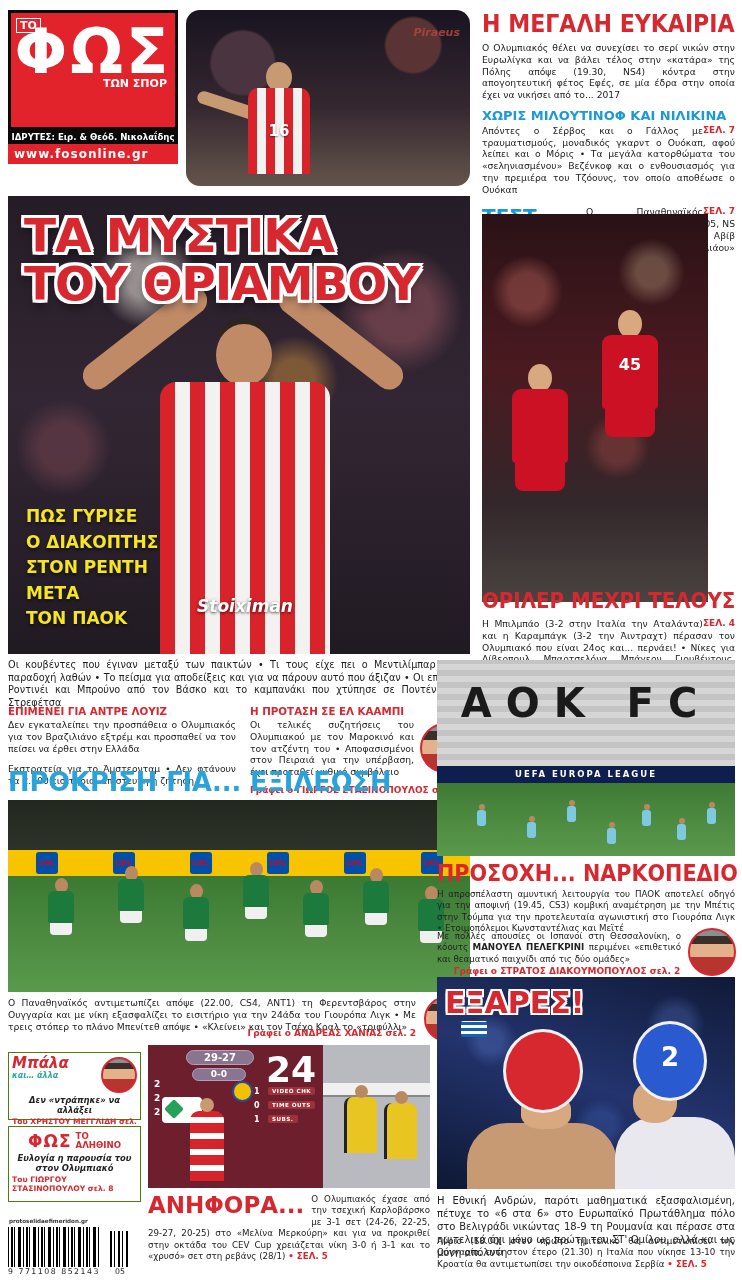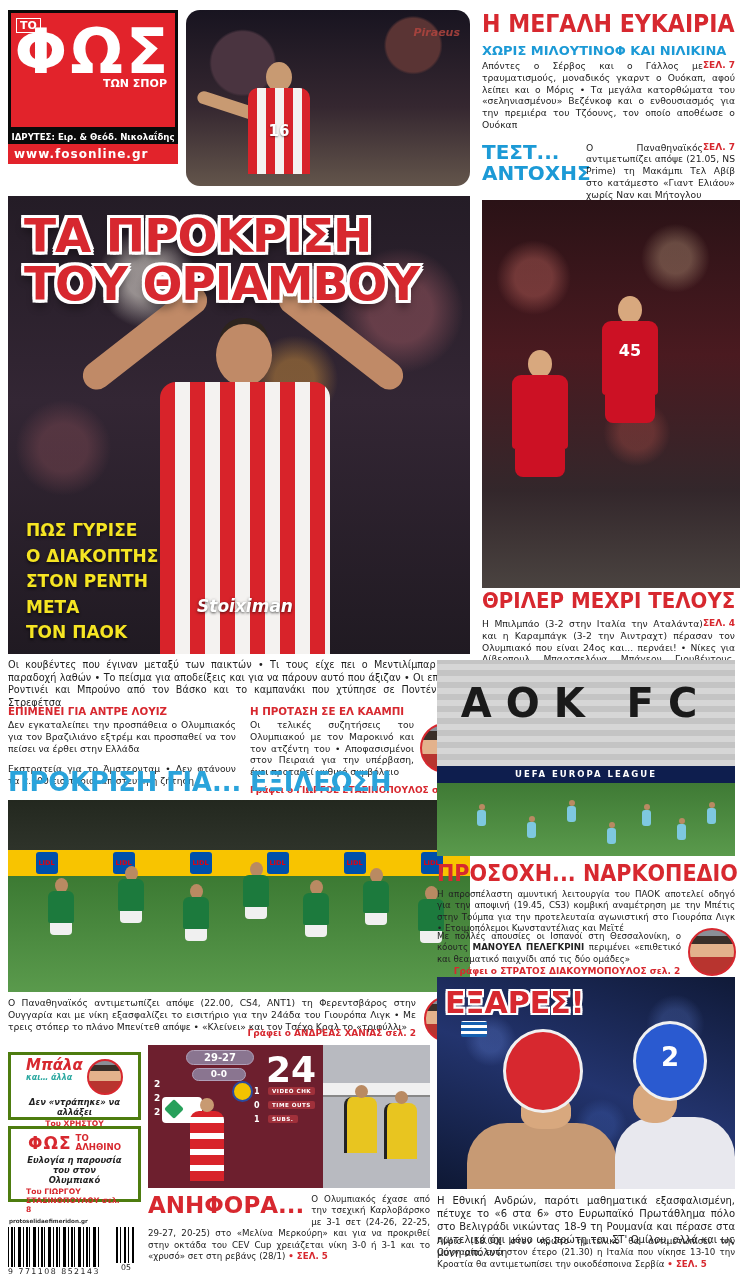--- a/index.html
+++ b/index.html
@@ -43,33 +43,33 @@
   .h-test{color:#1c9ad6;font-weight:800;font-size:20px;line-height:1.05;width:96px;flex:none;}
   
   #main-photo{left:8px;top:196px;width:462px;height:458px;overflow:hidden;
      background:radial-gradient(circle at 30% 18%,rgba(240,235,225,.55) 0 4%,transparent 10%),
                 radial-gradient(circle at 62% 40%,rgba(200,140,60,.5) 0 5%,transparent 11%),
                 radial-gradient(circle at 85% 25%,rgba(140,80,90,.6) 0 6%,transparent 12%),
                 radial-gradient(circle at 12% 55%,rgba(120,70,80,.5) 0 5%,transparent 10%),
                 linear-gradient(180deg,#241c26 0%,#332634 45%,#201a22 100%);}
   .h-main{position:absolute;left:16px;top:16px;color:#d7282f;font-weight:800;font-size:47px;line-height:1.02;letter-spacing:-1px;white-space:nowrap;
      text-shadow:-3px -3px 0 #fff,3px -3px 0 #fff,-3px 3px 0 #fff,3px 3px 0 #fff,-3px 0 0 #fff,3px 0 0 #fff,0 -3px 0 #fff,0 3px 0 #fff,0 7px 8px rgba(0,0,0,.45);}
-  .yellow-block{position:absolute;left:18px;top:322px;color:#f6e523;font-weight:800;font-size:17px;line-height:1.5;text-shadow:0 2px 3px rgba(0,0,0,.6);}
+  .yellow-block{position:absolute;left:18px;top:308px;color:#f6e523;font-weight:800;font-size:17px;line-height:1.5;text-shadow:0 2px 3px rgba(0,0,0,.6);}
   .mp-head{position:absolute;left:208px;top:128px;width:56px;height:62px;border-radius:50%;background:#c08a67;}
   .mp-hair{position:absolute;left:212px;top:122px;width:48px;height:22px;border-radius:24px 24px 0 0;background:#2e241e;}
   .mp-arm{position:absolute;width:150px;height:28px;border-radius:14px;background:#c08a67;}
   .mp-torso{position:absolute;left:152px;top:186px;width:170px;height:272px;border-radius:16px 16px 0 0;
      background:repeating-linear-gradient(90deg,#d8232a 0 15px,#f4f2f0 15px 30px);}
   .mp-spon{position:absolute;left:152px;top:400px;width:170px;text-align:center;color:#fff;font-style:italic;font-weight:800;font-size:17px;text-shadow:0 1px 3px rgba(0,0,0,.7);}
   
-  #bayern-photo{left:482px;top:200px;width:226px;height:388px;overflow:hidden;
+  #bayern-photo{left:482px;top:214px;width:226px;height:388px;overflow:hidden;
      background:radial-gradient(circle at 20% 20%,rgba(220,120,110,.35) 0 5%,transparent 10%),
                 radial-gradient(circle at 75% 15%,rgba(230,200,160,.3) 0 4%,transparent 9%),
                 radial-gradient(circle at 60% 60%,rgba(200,90,80,.3) 0 6%,transparent 12%),
-                linear-gradient(180deg,#2a1216 0%,#4a1a20 40%,#33272b 75%,#4a4340 100%);padding-left:32px;}
+                linear-gradient(180deg,#2a1216 0%,#4a1a20 40%,#33272b 75%,#4a4340 100%);}
   .by-player{position:absolute;}
   .by-head{width:24px;height:28px;border-radius:50%;background:#d8a87e;margin:0 auto;}
   .by-torso{width:56px;height:74px;border-radius:9px 9px 4px 4px;margin-top:-3px;background:#cc1124;}
   .by-num{display:block;text-align:center;color:#fff;font-weight:800;font-size:16px;padding-top:20px;}
   .by-shorts{width:50px;height:28px;margin:0 auto;background:#cc1124;border-radius:0 0 8px 8px;}
   
   #thriller{left:482px;top:588px;width:253px;}
   .h-thriller{color:#d7282f;font-weight:800;font-size:22px;white-space:nowrap;transform:scaleX(.9);transform-origin:left;margin:0 0 5px;}
   
   #bullets{left:8px;top:659px;width:462px;font-size:9.7px;line-height:1.3;text-align:justify;color:#1d1d1d;}
@@ -117,35 +117,35 @@
      background:repeating-linear-gradient(0deg,#1560b0 0 3px,#fff 3px 6px);}
   .wp-face-l{position:absolute;left:84px;top:118px;width:50px;height:34px;border-radius:40%;background:#d8a87e;}
   .wp-shoulder-l{position:absolute;left:30px;top:146px;width:150px;height:80px;border-radius:40px 40px 0 0;background:#c79a74;}
   .wp-cap-blue{position:absolute;left:196px;top:44px;width:68px;height:74px;border-radius:50%;background:#2a5ad0;border:3px solid #f0f0f0;}
   .wp-capnum{position:absolute;width:100%;text-align:center;top:18px;color:#fff;font-weight:800;font-size:26px;}
   .wp-face-r{position:absolute;left:196px;top:104px;width:44px;height:42px;border-radius:45%;background:#d8a87e;}
   .wp-shoulder-r{position:absolute;left:178px;top:140px;width:120px;height:80px;border-radius:40px 40px 0 0;background:#e8e8ee;}
   #wp-p1{left:437px;top:1194px;width:298px;font-size:10px;line-height:1.3;text-align:justify;}
   #wp-p2{left:437px;top:1236px;width:298px;font-size:8.7px;line-height:1.3;text-align:justify;}
   
-  .side-box{border:3px solid #4d7c0f;background:#fff;box-sizing:border-box;padding:4px 15px;}
+  .side-box{border:1px solid #4d7c0f;background:#fff;box-sizing:border-box;padding:4px 3px;}
   #box1{left:8px;top:1052px;width:133px;height:68px;}
   .bala-row{display:flex;justify-content:space-between;align-items:flex-start;}
   .bala-l1{color:#d7282f;font-style:italic;font-weight:800;font-size:15px;line-height:.9;}
   .bala-l2{color:#2aa8a0;font-style:italic;font-weight:bold;font-size:8px;}
   .box-title{font-style:italic;font-weight:bold;font-size:8.4px;text-align:center;margin-top:2px;line-height:1.2;}
   .box-by{color:#d7282f;font-weight:bold;font-size:7.6px;text-align:center;margin-top:2px;}
   #box2{left:8px;top:1126px;width:133px;height:76px;}
   .fos-row{display:flex;gap:4px;align-items:center;justify-content:center;}
   .fos-logo{color:#d7282f;font-weight:800;font-size:17px;letter-spacing:1px;}
   .fos-sub{color:#d7282f;font-weight:800;font-size:8.6px;line-height:1.05;}
   
   #barcode{left:8px;top:1208px;width:136px;}
   .bc-mark{font-size:5.6px;color:#333;background:#fff;display:inline-block;padding:0 1px;font-weight:bold;}
-  .bc-row{display:flex;gap:16px;}
+  .bc-row{display:flex;gap:10px;align-items:flex-end;}
   .bc-bars{width:92px;height:40px;background:repeating-linear-gradient(90deg,#000 0 1px,#fff 1px 3px,#000 3px 5px,#fff 5px 6px,#000 6px 7px,#fff 7px 10px,#000 10px 13px,#fff 13px 15px);}
   .bc-bars-s{width:20px;height:36px;background:repeating-linear-gradient(90deg,#000 0 2px,#fff 2px 4px,#000 4px 5px,#fff 5px 8px);}
   .bc-digits{font-size:7.8px;letter-spacing:1.5px;}
   .bc-supp{font-size:7.8px;text-align:center;}
   
   #vb-photo{left:148px;top:1045px;width:282px;height:143px;overflow:hidden;background:linear-gradient(90deg,#6d1f2e 0 62%,#b8bac0 62% 100%);}
   .vb-pill{position:absolute;color:#fff;font-weight:800;text-align:center;border-radius:8px;background:#8a7590;border:1px solid #b0a0b8;}
   .vb-big{position:absolute;left:118px;top:4px;color:#fff;font-weight:800;font-size:36px;}
   .vb-label{position:absolute;left:120px;color:#fff;font-weight:bold;font-size:5.6px;background:#a0303a;padding:1px 4px;border-radius:2px;letter-spacing:.5px;}
   .vb-ldig{position:absolute;left:6px;color:#fff;font-weight:800;font-size:9px;}
@@ -183,20 +183,21 @@
       <div class="bb-arm" style="left:-52px;top:38px;transform:rotate(18deg);"></div>
       <div class="bb-head"></div>
       <div class="bb-torso" style="position:relative;">
         <span class="bb-num">16</span>
       </div>
     </div>
   </div>
 
   <div id="tr-col" class="abs">
     <h1 class="h-mega">Η ΜΕΓΑΛΗ ΕΥΚΑΙΡΙΑ</h1>
+    <p class="body-s">Ο Ολυμπιακός θέλει να συνεχίσει το σερί νικών στην Ευρωλίγκα και να βάλει τέλος στην «κατάρα» της Πόλης απόψε (19.30, NS4) κόντρα στην απογοητευτική φέτος Εφές, σε μία έδρα στην οποία έχει να νικήσει από το... 2017</p>
     <div class="sub-blue">ΧΩΡΙΣ ΜΙΛΟΥΤΙΝΟΦ ΚΑΙ ΝΙΛΙΚΙΝΑ</div>
     <p class="body-s">
       <span class="pg-ref">ΣΕΛ. 7</span>
       <span>Απόντες ο Σέρβος και ο Γάλλος με τραυματισμούς, μοναδικός γκαρντ ο Ουόκαπ, αφού λείπει και ο Μόρις • Τα μεγάλα κατορθώματα του «σεληνιασμένου» Βεζένκοφ και ο ενθουσιασμός για την πρεμιέρα του Τζόουνς, τον οποίο αποθέωσε ο Ουόκαπ</span>
     </p>
     <div class="test-row">
       <div class="h-test">ΤΕΣΤ... ΑΝΤΟΧΗΣ</div>
       <p class="body-s">
         <span class="pg-ref">ΣΕΛ. 7</span>
         <span>Ο Παναθηναϊκός αντιμετωπίζει απόψε (21.05, NS Prime) τη Μακάμπι Τελ Αβίβ στο κατάμεστο «Γιαντ Ελιάου» χωρίς Ναν και Μήτογλου</span>
@@ -205,21 +206,21 @@
   </div>
 
   <div id="main-photo" class="abs">
     <div class="mp-arm" style="left:62px;top:128px;transform:rotate(-38deg);"></div>
     <div class="mp-arm" style="left:258px;top:128px;transform:rotate(38deg);"></div>
     <div class="mp-hair"></div>
     <div class="mp-head"></div>
     <div class="mp-torso"></div>
     <div class="mp-spon">Stoiximan</div>
     <div class="h-main">
-      <div>ΤΑ ΠΡΟΚΡΙΣΗ</div>
+      <div>ΤΑ ΜΥΣΤΙΚΑ</div>
       <div>ΤΟΥ ΘΡΙΑΜΒΟΥ</div>
     </div>
     <div class="yellow-block">
       <div>ΠΩΣ ΓΥΡΙΣΕ</div>
       <div>Ο ΔΙΑΚΟΠΤΗΣ</div>
       <div>ΣΤΟΝ ΡΕΝΤΗ</div>
       <div>ΜΕΤΑ</div>
       <div>ΤΟΝ ΠΑΟΚ</div>
     </div>
   </div>

